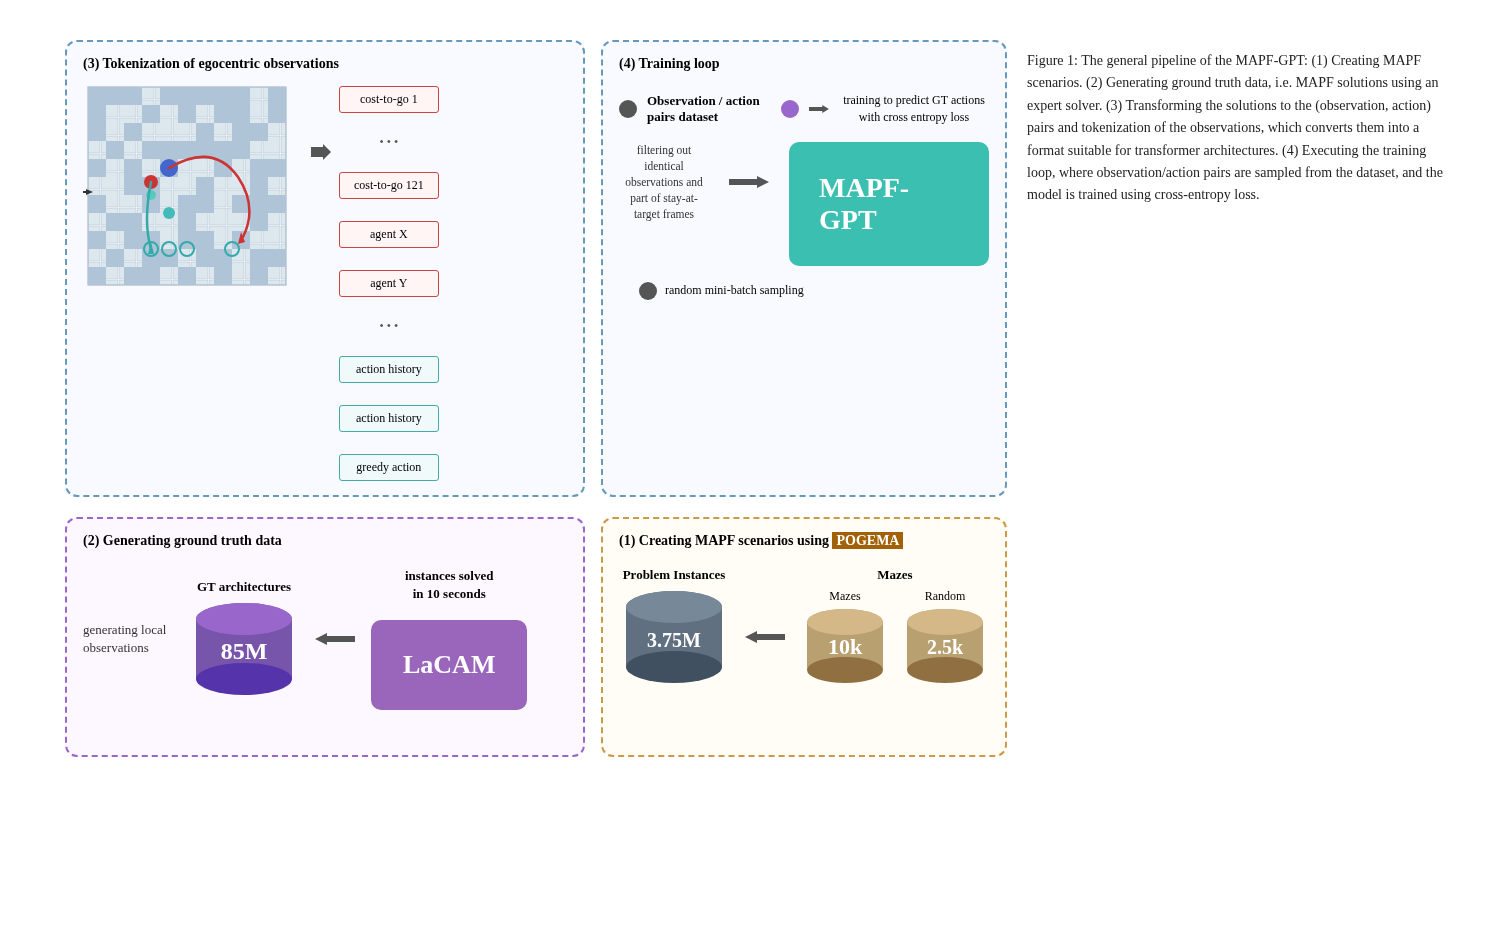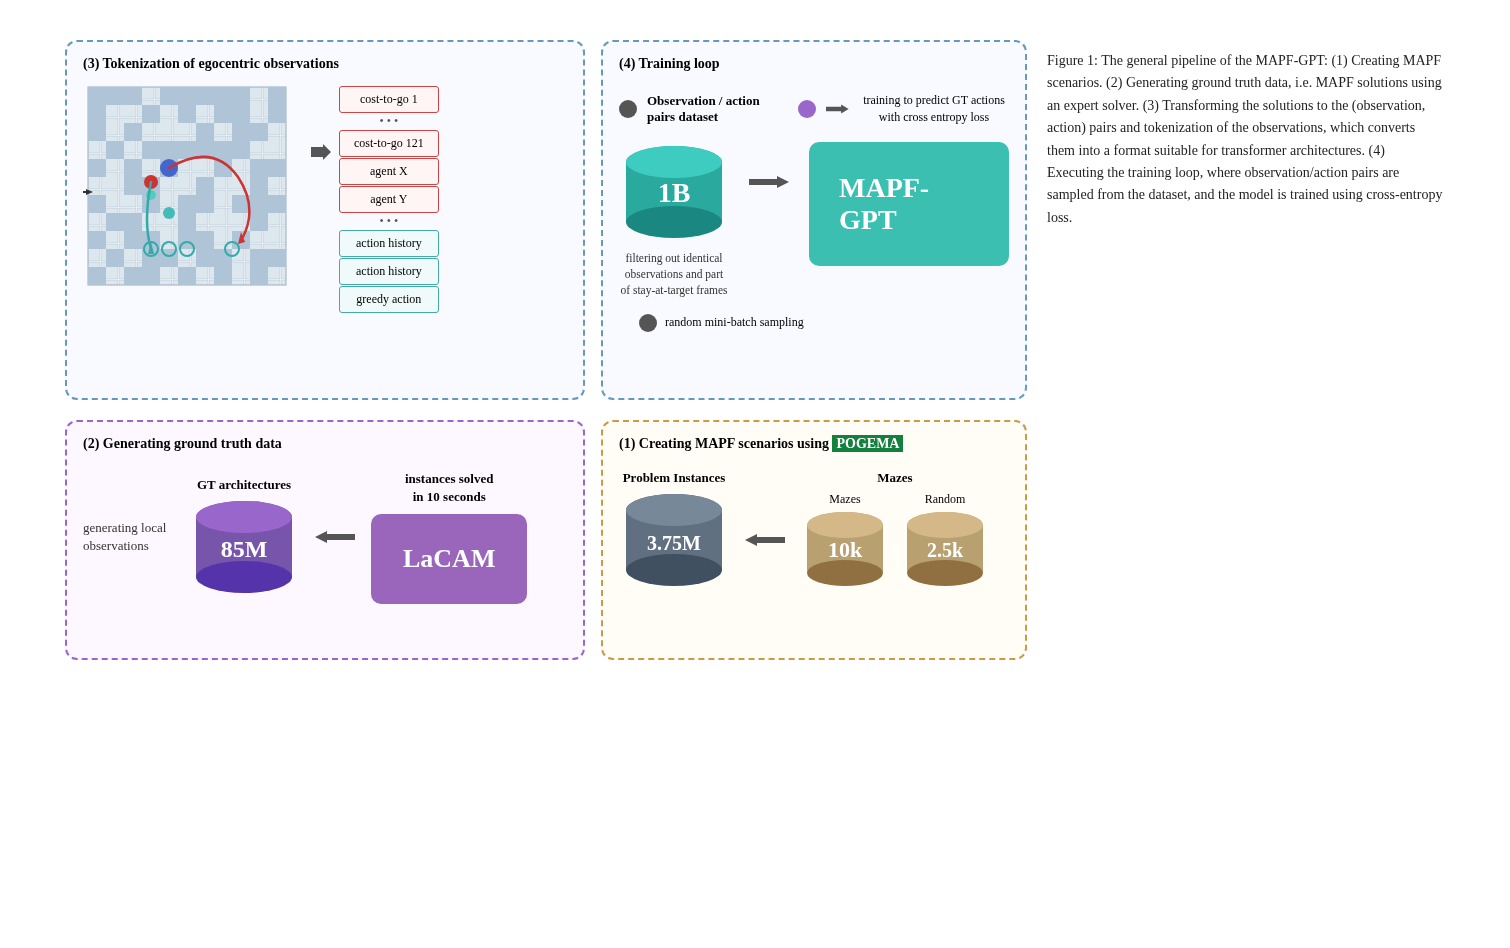--- a/index.html
+++ b/index.html
@@ -107,21 +107,21 @@
 
     .grid-svg {
       width: 100%;
       height: 100%;
     }
 
     
     .token-list {
       display: flex;
       flex-direction: column;
-      gap: 1px;
+      gap: 22px;
       margin-top: 4px;
     }
 
     .token-box {
       border: 1.5px solid #cc4444;
       background: #fff5f5;
       padding: 5px 14px;
       font-size: 12px;
       text-align: center;
       border-radius: 3px;
@@ -202,21 +202,21 @@
     .figure-caption {
       font-size: 14px;
       line-height: 1.6;
       color: #222;
       margin-top: 10px;
       max-width: 1300px;
     }
 
     
     .pogema-highlight {
-      background: #15803d;
+      background: #a16207;
       color: #fff;
       font-weight: bold;
       padding: 1px 4px;
     }
   </style>
 </head>
 <body>
 
 <div class="figure-container">
   <div class="diagram-area">
@@ -377,29 +377,20 @@
                 <polygon points="0,7 20,7 20,4 30,10 20,16 20,13 0,13" fill="#555"></polygon>
               </svg>
 
             <div style="font-size:12px; text-align:center; line-height:1.4; max-width:150px;">training to predict GT actions with cross entropy loss</div>
           </div>
 
           <div style="display:flex; align-items:flex-start; gap:20px;">
 
             <div style="display:flex; flex-direction:column; align-items:center; gap:8px;">
 
-              <div style="position:relative; width:110px; height:100px;">
-                <svg width="110" height="100" viewBox="0 0 110 100">
-                  <ellipse cx="55" cy="20" rx="48" ry="16" fill="#2aaa9f"></ellipse>
-                  <rect x="7" y="20" width="96" height="60" fill="#2aaa9f"></rect>
-                  <ellipse cx="55" cy="80" rx="48" ry="16" fill="#1a8880"></ellipse>
-                  <ellipse cx="55" cy="20" rx="48" ry="16" fill="#3dccbf"></ellipse>
-                  <text x="55" y="60" text-anchor="middle" font-size="28" font-weight="900" fill="white" font-family="serif">1B</text>
-                </svg>
-              </div>
 
               <div style="display:flex; align-items:center; gap:6px;">
                 <div style="font-size:11.5px; text-align:center; line-height:1.4; color:#333; max-width:120px;">filtering out identical observations and part of stay-at-target frames</div>
               </div>
             </div>
 
             <div style="display:flex; flex-direction:column; align-items:center; justify-content:center; margin-top:30px;">
               <svg width="40" height="20" viewBox="0 0 40 20">
                   <polygon points="0,7 28,7 28,4 40,10 28,16 28,13 0,13" fill="#555"></polygon>
                 </svg>
@@ -444,21 +435,21 @@
                 <ellipse cx="55" cy="20" rx="48" ry="16" fill="#9966cc"></ellipse>
                 <text x="55" y="60" text-anchor="middle" font-size="24" font-weight="900" fill="white" font-family="serif">85M</text>
               </svg>
             </div>
           </div>
 
           <svg width="40" height="20" viewBox="0 0 40 20">
               <polygon points="40,7 12,7 12,4 0,10 12,16 12,13 40,13" fill="#555"></polygon>
             </svg>
 
-          <div style="display:flex; flex-direction:column; align-items:center; gap:8px;">
+          <div style="display:flex; flex-direction:column; align-items:center; gap:17px;">
             <div style="font-size:13px; font-weight:bold; text-align:center; line-height:1.4; max-width:100px;">instances solved in 10 seconds</div>
             <div class="lacam-box">
               <span class="lacam-label">LaCAM</span>
             </div>
           </div>
         </div>
       </div>
 
       <div class="panel panel-1">
         <div class="panel-title">

